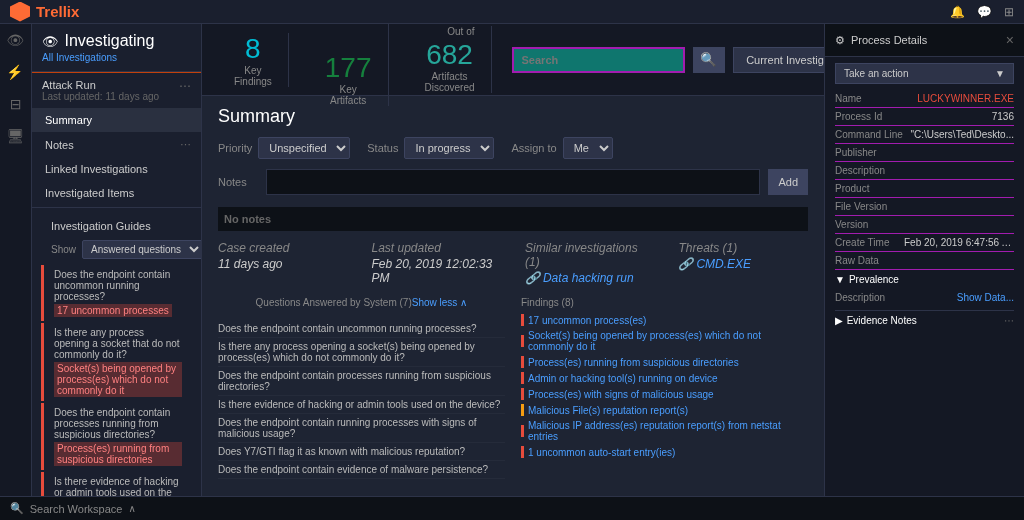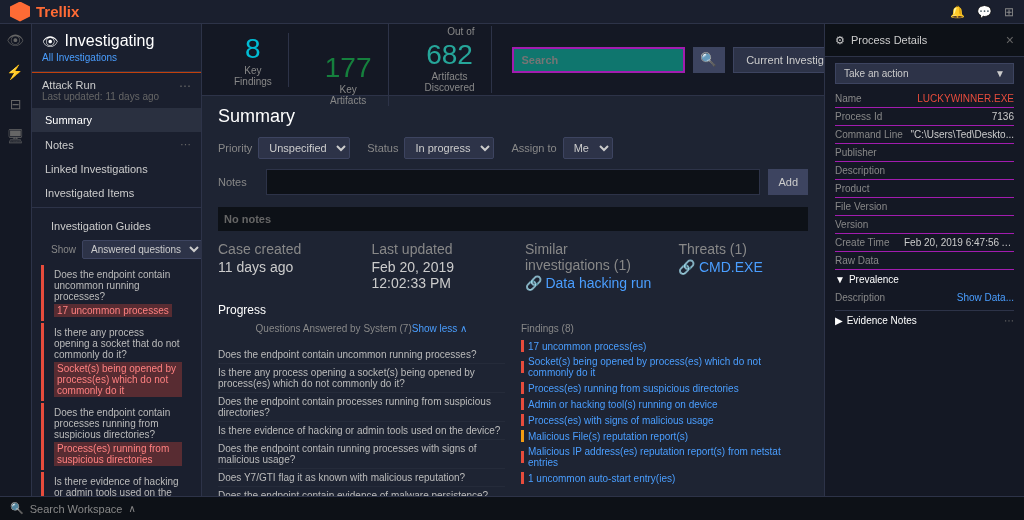--- a/index.html
+++ b/index.html
@@ -71,21 +71,21 @@
 
     .notes-row { display: flex; align-items: center; gap: 8px; margin-bottom: 12px; }
     .notes-label { font-size: 11px; color: #888; min-width: 40px; }
     .notes-input { background: #0d1117; border: 1px solid #2d3348; color: #ccc; padding: 4px 8px; font-size: 11px; flex: 1; height: 26px; }
     .notes-add-btn { background: #3d4460; border: none; color: #ccc; padding: 4px 10px; font-size: 11px; cursor: pointer; height: 26px; }
     .no-notes { text-align: left; font-size: 11px; color: #666; padding: 4px; font-weight: bold; }
 
     .section-title { font-size: 12px; color: #fff; margin-bottom: 6px; }
     .section-sub { font-size: 10px; color: #888; margin-bottom: 8px; }
 
-    .situation-grid { display: grid; grid-template-columns: 1fr 1fr 1fr 1fr; gap: 24px; margin-bottom: 12px; font-size: 14px; }
+    .situation-grid { display: grid; grid-template-columns: 1fr 1fr 1fr 1fr; gap: 24px; margin-bottom: 12px; font-size: 12px; font-style: italic; }
     .situation-cell { }
     .situation-cell .cell-label { color: #888; margin-bottom: 2px; }
     .situation-cell .cell-value { color: #ccc; }
     .situation-cell .cell-link { color: #4a9eff; cursor: pointer; display: flex; align-items: center; gap: 3px; }
 
     .progress-section { margin-top: 10px; }
     .questions-list { font-size: 10px; color: #bbb; }
     .question-item { padding: 3px 0; border-bottom: 1px solid #252b3a; }
 
     .findings-list { font-size: 10px; }
@@ -285,21 +285,20 @@
         <div class="situation-cell">
           <div class="cell-label">Threats (1)</div>
           <div class="cell-link">
             <span>🔗</span>
             <span>CMD.EXE</span>
           </div>
         </div>
       </div>
 
       <div class="progress-section">
-        <div class="section-title">Progress</div>
         <div style="display:flex;gap:16px;">
           <div style="flex:1;">
             <div style="display:flex;justify-content:center;margin-bottom:4px;">
               <span class="section-sub">Questions Answered by System (7)</span>
               <span style="font-size:10px;color:#4a9eff;cursor:pointer;">Show less ∧</span>
             </div>
             <div class="questions-list">
               <div class="question-item">Does the endpoint contain uncommon running processes?</div>
               <div class="question-item">Is there any process opening a socket(s) being opened by process(es) which do not commonly do it?</div>
               <div class="question-item">Does the endpoint contain processes running from suspicious directories?</div>

